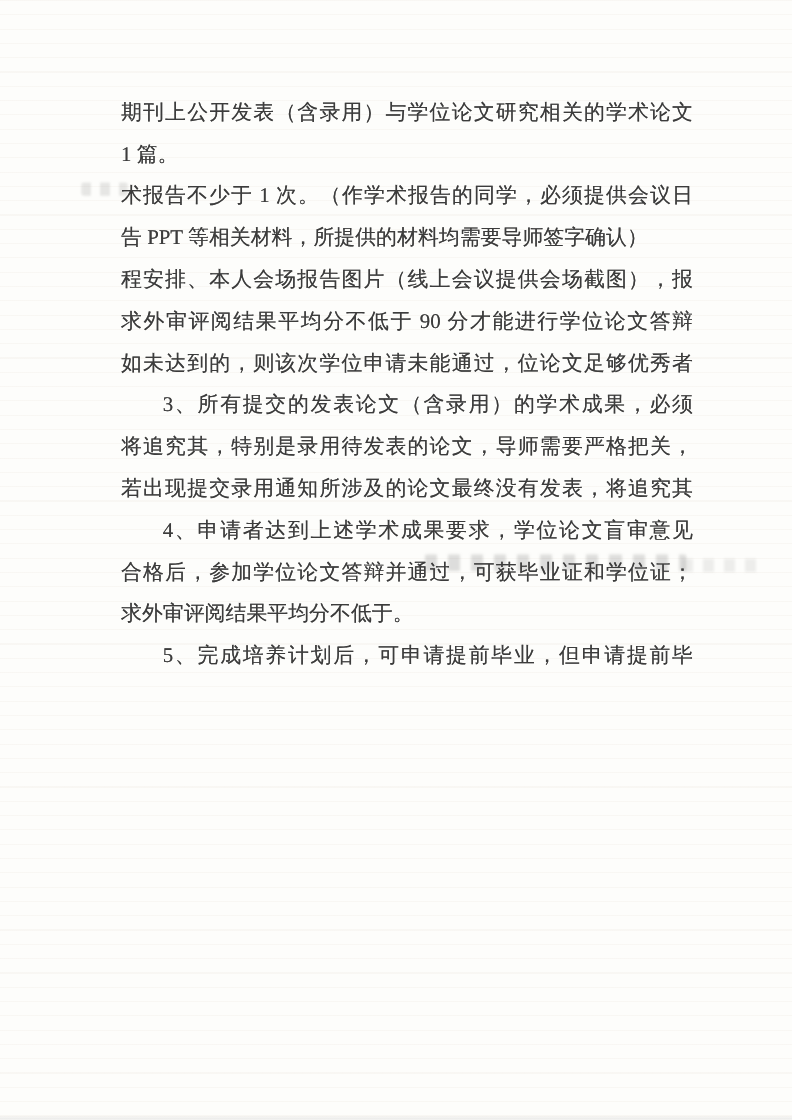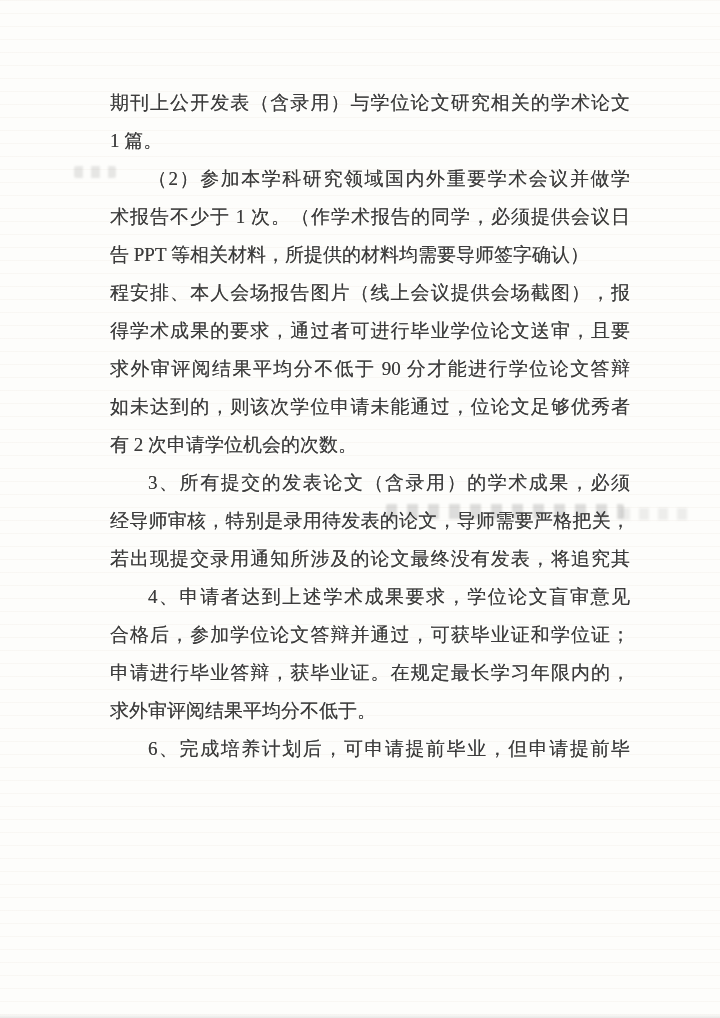--- a/index.html
+++ b/index.html
@@ -83,30 +83,26 @@
 <body>
 
 <div class="page">
   <div class="scan-texture"></div>
   <div class="smudge s2"></div>
   <div class="smudge s1"></div>
   <div class="smudge s3"></div>
   <div class="text-block">
       <div class="line jfull">期刊上公开发表（含录用）与学位论文研究相关的学术论文</div>
       <div class="line">1 篇。</div>
-      <div class="line indent jfull">（2）参加本学科研究领域国内外重要学术会议并做学</div>
       <div class="line jfull">术报告不少于 1 次。（作学术报告的同学，必须提供会议日</div>
       <div class="line">告 PPT 等相关材料，所提供的材料均需要导师签字确认）</div>
       <div class="line jfull">程安排、本人会场报告图片（线上会议提供会场截图），报</div>
-      <div class="line jfull">得学术成果的要求，通过者可进行毕业学位论文送审，且要</div>
       <div class="line jfull">求外审评阅结果平均分不低于 90 分才能进行学位论文答辩</div>
       <div class="line jfull">如未达到的，则该次学位申请未能通过，位论文足够优秀者</div>
-      <div class="line">有 2 次申请学位机会的次数。</div>
       <div class="line indent jfull">3、所有提交的发表论文（含录用）的学术成果，必须</div>
-      <div class="line jfull">经导师审核，特别是录用待发表的论文，导师需要严格把关，</div>
+      <div class="line jfull">将追究其，特别是录用待发表的论文，导师需要严格把关，</div>
       <div class="line jfull">若出现提交录用通知所涉及的论文最终没有发表，将追究其</div>
       <div class="line indent jfull">4、申请者达到上述学术成果要求，学位论文盲审意见</div>
       <div class="line jfull">合格后，参加学位论文答辩并通过，可获毕业证和学位证；</div>
-      <div class="line jfull">申请进行毕业答辩，获毕业证。在规定最长学习年限内的，</div>
       <div class="line">求外审评阅结果平均分不低于。</div>
-      <div class="line indent jfull">6、完成培养计划后，可申请提前毕业，但申请提前毕</div>
+      <div class="line indent jfull">5、完成培养计划后，可申请提前毕业，但申请提前毕</div>
     </div>
 </div>
 
 </body></html>

